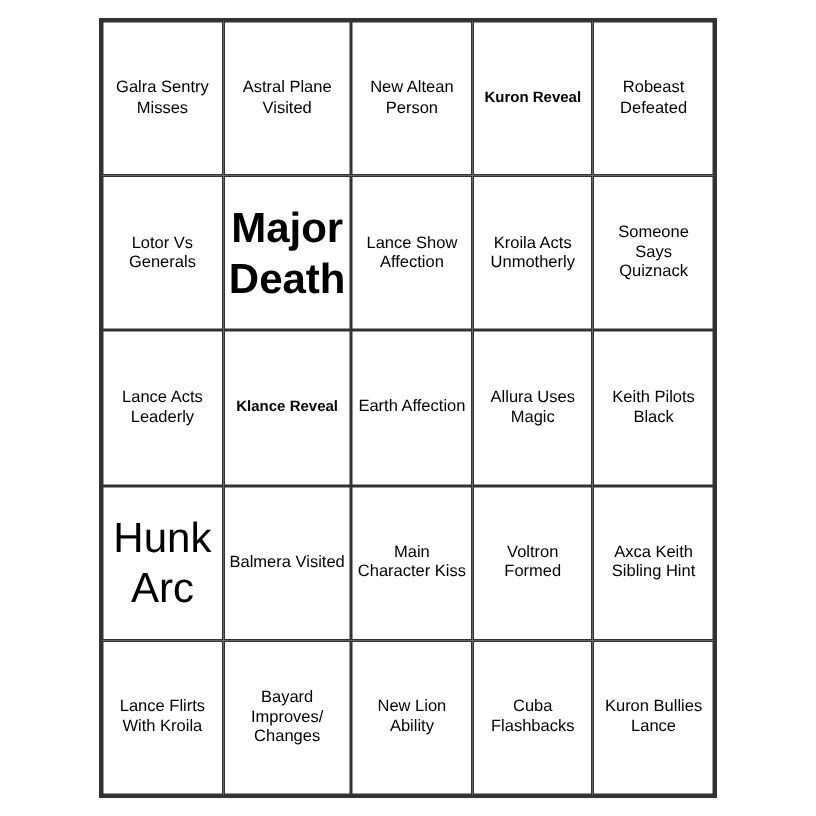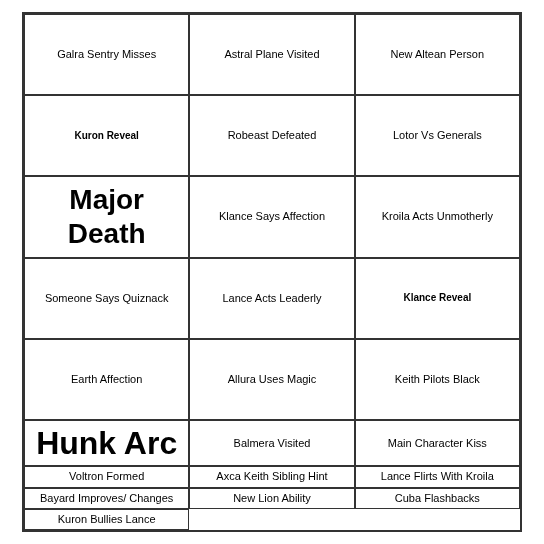--- a/index.html
+++ b/index.html
@@ -6,46 +6,46 @@
     body {
       width: 544px;
       height: 544px;
       font-family: Arial, sans-serif;
       background: #fff;
       display: flex;
       align-items: center;
       justify-content: center;
     }
     .bingo-board {
-      width: 500px;
+      width: 412px;
       height: 520px;
       border: 2px solid #333;
       display: grid;
-      grid-template-columns: repeat(3, 1fr);
+      grid-template-columns: repeat(5, 1fr);
       grid-template-rows: repeat(5, 1fr);
     }
     .cell {
       border: 1.5px solid #333;
       display: flex;
       align-items: center;
       justify-content: center;
       text-align: center;
       padding: 3px;
       line-height: 1.2;
     }
     .cell span {
       font-size: 11px;
     }
     .cell.large span {
       font-size: 28px;
       font-weight: bold;
     }
     .cell.xlarge span {
-      font-size: 32px;
-      font-weight: bold;
+      font-size: 28px;
+      font-weight: normal;
     }
     .cell.medium span {
       font-size: 10px;
       font-weight: bold;
     }
   </style>
 </head>
 <body>
 
 <div class="bingo-board">
@@ -64,21 +64,21 @@
     <div class="cell">
       <span>Robeast Defeated</span>
     </div>
     <div class="cell">
       <span>Lotor Vs Generals</span>
     </div>
     <div class="cell large">
       <span>Major Death</span>
     </div>
     <div class="cell">
-      <span>Klance Says Affection</span>
+      <span>Lance Show Affection</span>
     </div>
     <div class="cell">
       <span>Kroila Acts Unmotherly</span>
     </div>
     <div class="cell">
       <span>Someone Says Quiznack</span>
     </div>
     <div class="cell">
       <span>Lance Acts Leaderly</span>
     </div>

